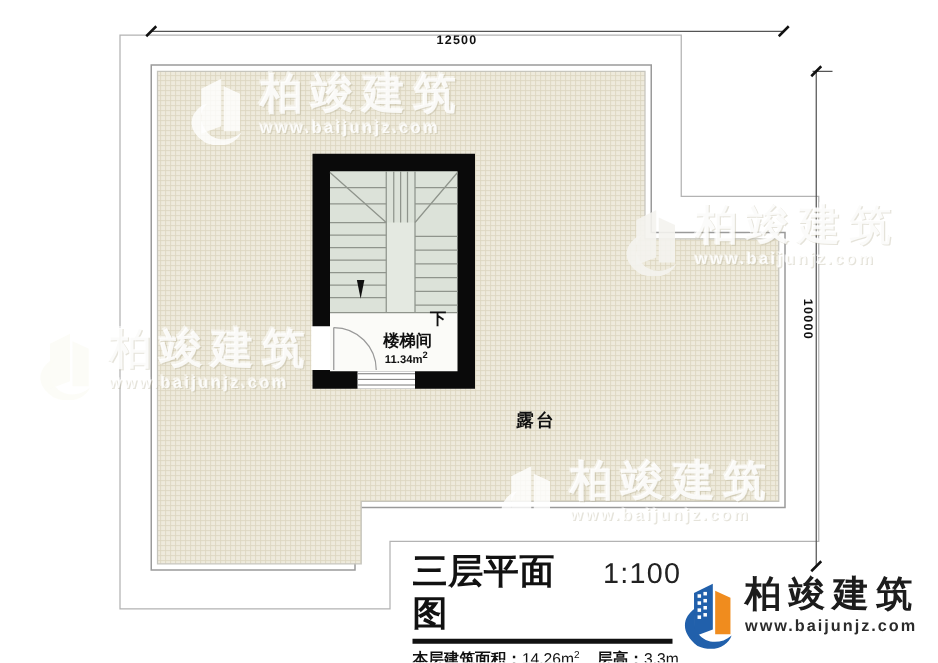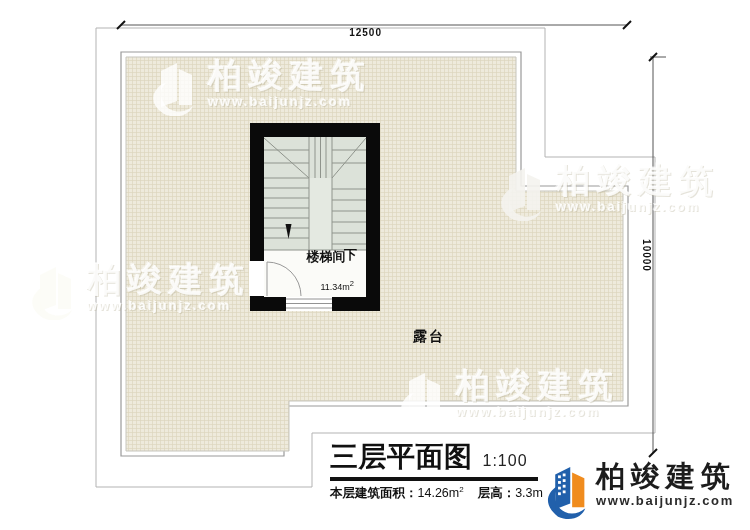--- a/index.html
+++ b/index.html
@@ -13,30 +13,30 @@
   .wm .wm-txt{color:rgba(255,255,255,0.85);
       text-shadow:1px 1px 0 rgba(180,175,150,0.35),-1px -1px 0 rgba(255,255,255,0.55);}
   .wm .wm-name{font-size:34px;font-weight:700;letter-spacing:7px;line-height:38px;white-space:nowrap;}
   .wm .wm-url{font-size:13px;font-weight:700;letter-spacing:2px;line-height:15px;white-space:nowrap;}
 
   
   .lbl{position:absolute;color:#111;white-space:nowrap;}
   .dim-top{left:322px;top:27px;width:60px;text-align:right;font-size:10px;font-weight:700;letter-spacing:1px;}
   .dim-right{left:616px;top:250px;width:60px;text-align:center;font-size:10px;font-weight:700;letter-spacing:1px;
              transform:rotate(90deg);transform-origin:center;}
-  .room-name{left:296px;top:248px;width:60px;text-align:center;font-size:13px;font-weight:700;}
-  .room-area{left:296px;top:279px;width:58px;text-align:right;font-size:9px;font-weight:400;}
+  .room-name{left:296px;top:264px;width:60px;text-align:center;font-size:13px;font-weight:700;}
+  .room-area{left:296px;top:279px;width:58px;text-align:center;font-size:9px;font-weight:700;}
   .down-lbl{left:344px;top:246px;font-size:13px;font-weight:700;}
   .terrace-lbl{left:413px;top:293px;font-size:14px;font-weight:700;letter-spacing:2px;margin-top:35px;}
 
   
   .titleblock{position:absolute;left:330px;top:440px;width:215px;}
   .tb-row{display:flex;align-items:baseline;}
   .tb-title{font-size:28px;font-weight:700;color:#111;letter-spacing:0.5px;line-height:34px;}
-  .tb-scale{font-size:16px;font-weight:400;color:#222;margin-left:10px;letter-spacing:1px;}
+  .tb-scale{font-size:23px;font-weight:400;color:#222;margin-left:10px;letter-spacing:1px;}
   .tb-rule{width:208px;height:4px;background:#111;margin-top:3px;}
   .tb-info{margin-top:4px;font-size:12.5px;color:#111;white-space:nowrap;}
   .tb-info .b{font-weight:700;}
   .tb-info sup{font-size:8px;}
   .tb-gap{display:inline-block;width:14px;}
 
   
   .logo{position:absolute;left:543px;top:459px;display:flex;align-items:flex-start;}
   .logo .lg-txt{margin-left:6px;}
   .lg-name{font-size:29px;font-weight:700;color:#1c1c1c;letter-spacing:6px;line-height:34px;white-space:nowrap;}

